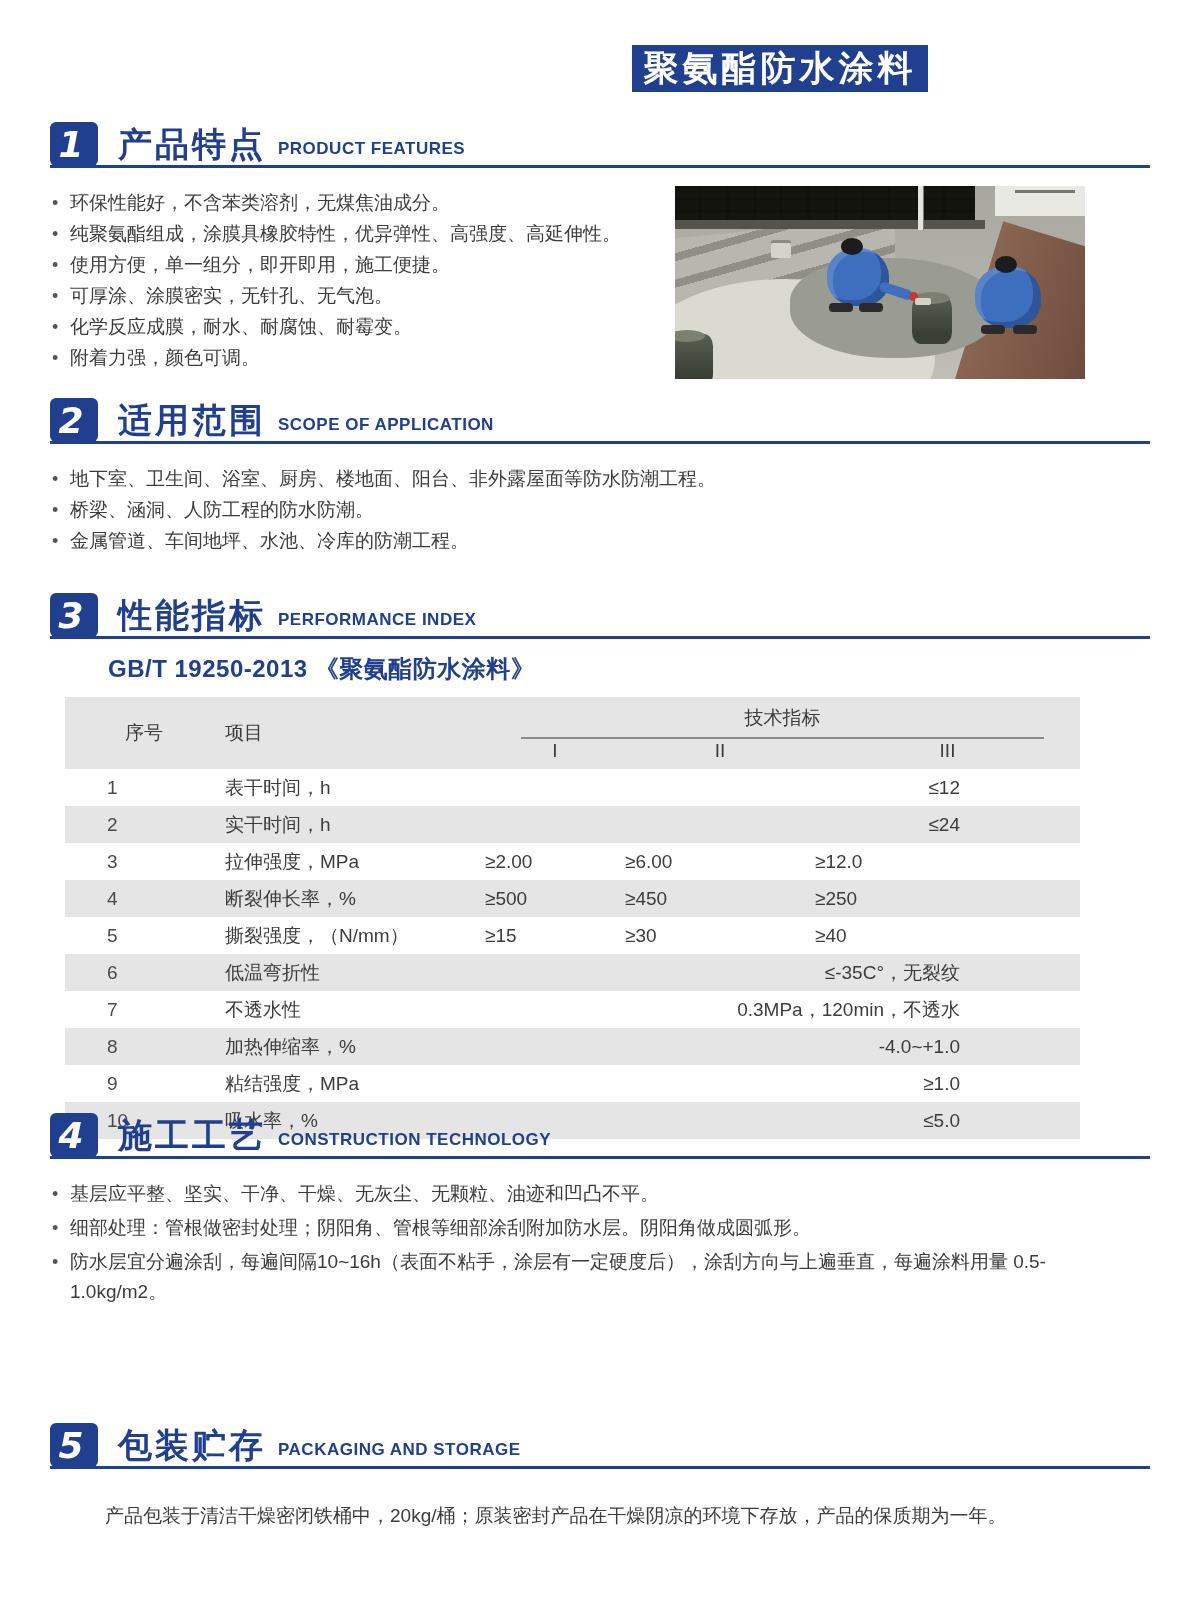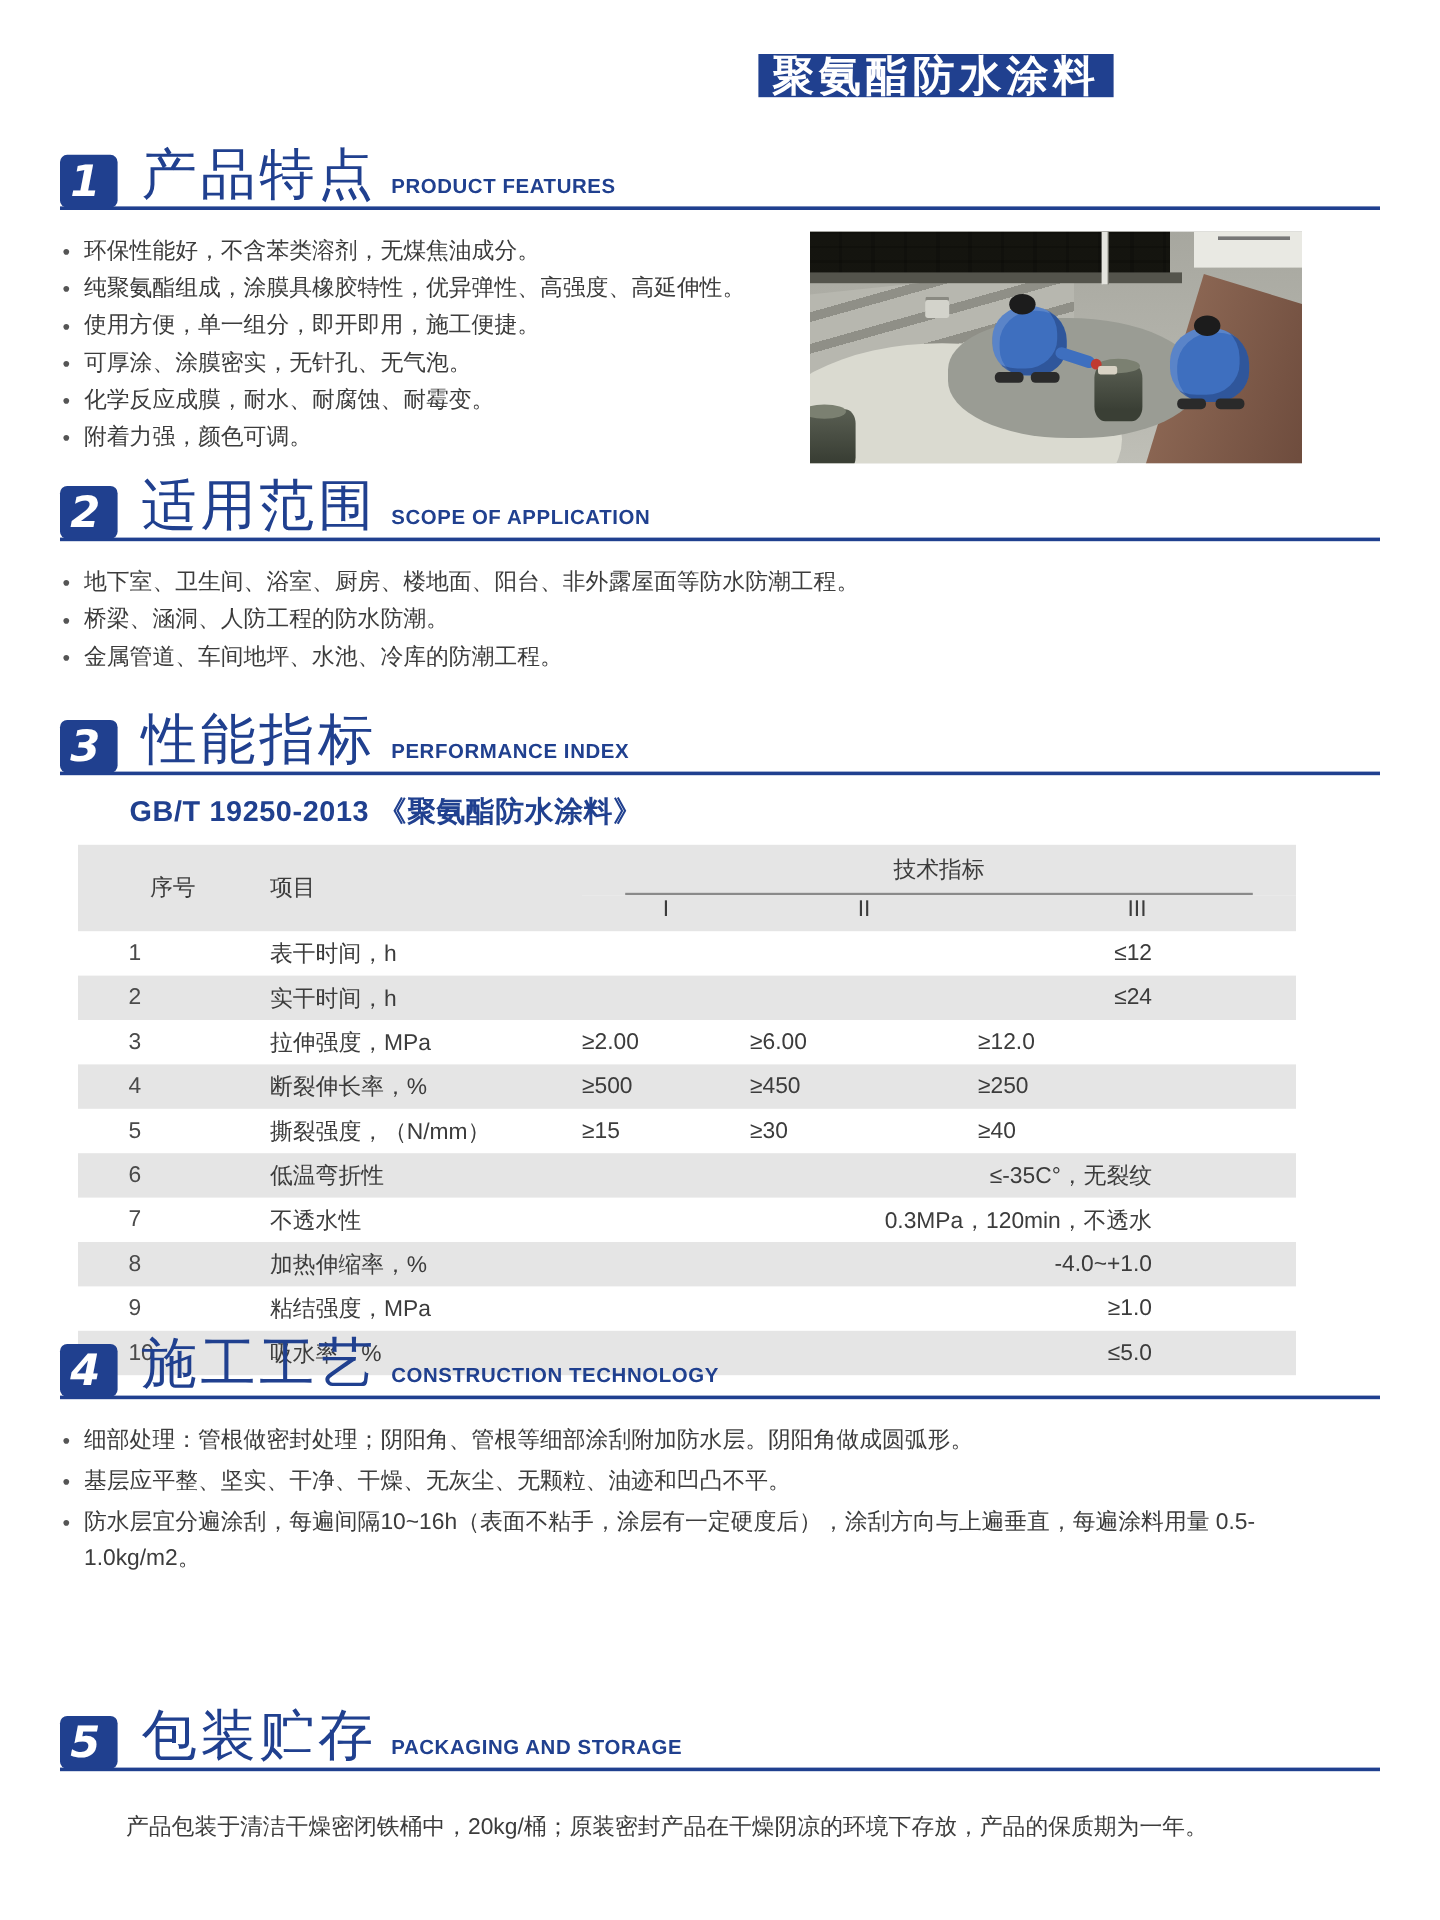--- a/index.html
+++ b/index.html
@@ -10,40 +10,40 @@
   *{margin:0;padding:0;box-sizing:border-box;}
   body{
     width:1200px;height:1600px;background:#ffffff;
     font-family:"Liberation Sans","DejaVu Sans",sans-serif;
     color:var(--text);overflow:hidden;
   }
   .page{position:relative;width:1200px;height:1600px;background:#fff;}
 
   
   .title-banner{
-    position:absolute;left:632px;top:45px;width:296px;height:36px;
+    position:absolute;left:632px;top:45px;width:296px;height:47px;
     background:var(--blue);color:#fff;font-size:35px;font-weight:bold;
     letter-spacing:4px;display:flex;align-items:center;justify-content:center;
   }
 
   
   section{position:absolute;left:50px;width:1100px;}
   .sec-head{
     display:flex;align-items:flex-end;border-bottom:3px solid var(--blue);
     padding-bottom:2px;
   }
   .badge{
     width:48px;height:44px;background:var(--blue);border-radius:6px;
     color:#fff;font-size:36px;font-weight:800;font-style:italic;
     display:flex;align-items:center;justify-content:center;
     margin-bottom:-3px;font-family:"DejaVu Sans",sans-serif;
     padding-right:6px;
   }
   .sec-title{
-    color:var(--blue);font-size:46px;font-weight:normal;letter-spacing:3px;
+    color:var(--blue);font-size:34px;font-weight:bold;letter-spacing:3px;
     margin-left:20px;line-height:1;padding-bottom:2px;
   }
   .sec-sub{
     color:var(--blue);font-size:17px;font-weight:bold;margin-left:12px;
     padding-bottom:4px;letter-spacing:0.5px;
   }
 
   
   ul.bullets{list-style:none;margin-top:20px;}
   ul.bullets li{
@@ -288,22 +288,22 @@
     </table>
   </section>
 
   <section id="sec-construction">
     <div class="sec-head">
       <div class="badge">4</div>
       <div class="sec-title">施工工艺</div>
       <div class="sec-sub">CONSTRUCTION TECHNOLOGY</div>
     </div>
     <ul class="bullets">
+      <li>基层应平整、坚实、干净、干燥、无灰尘、无颗粒、油迹和凹凸不平。</li>
       <li>细部处理：管根做密封处理；阴阳角、管根等细部涂刮附加防水层。阴阳角做成圆弧形。</li>
-      <li>基层应平整、坚实、干净、干燥、无灰尘、无颗粒、油迹和凹凸不平。</li>
       <li>防水层宜分遍涂刮，每遍间隔10~16h（表面不粘手，涂层有一定硬度后），涂刮方向与上遍垂直，每遍涂料用量 0.5-1.0kg/m2。</li>
     </ul>
   </section>
 
   <section id="sec-packaging">
     <div class="sec-head">
       <div class="badge">5</div>
       <div class="sec-title">包装贮存</div>
       <div class="sec-sub">PACKAGING AND STORAGE</div>
     </div>

